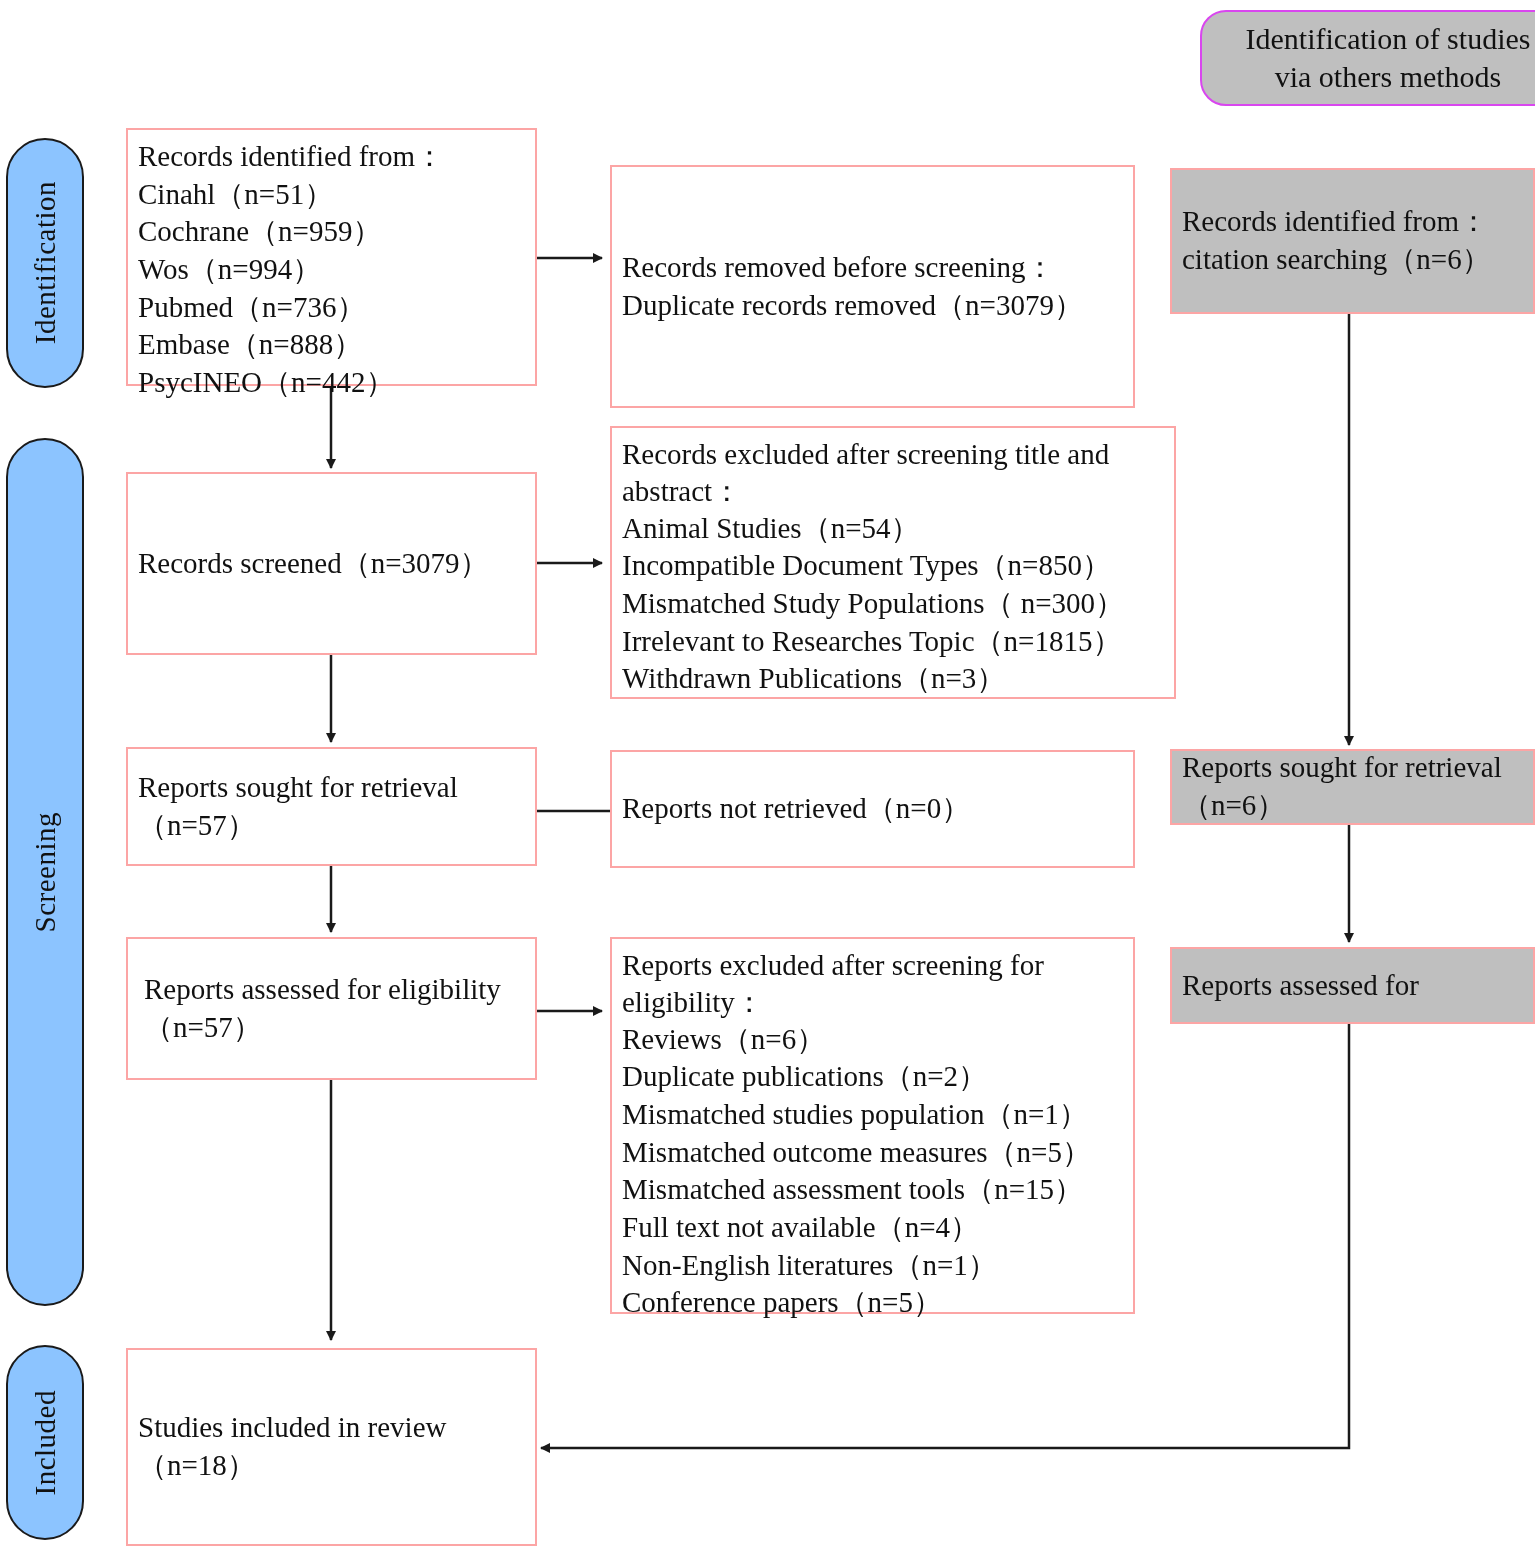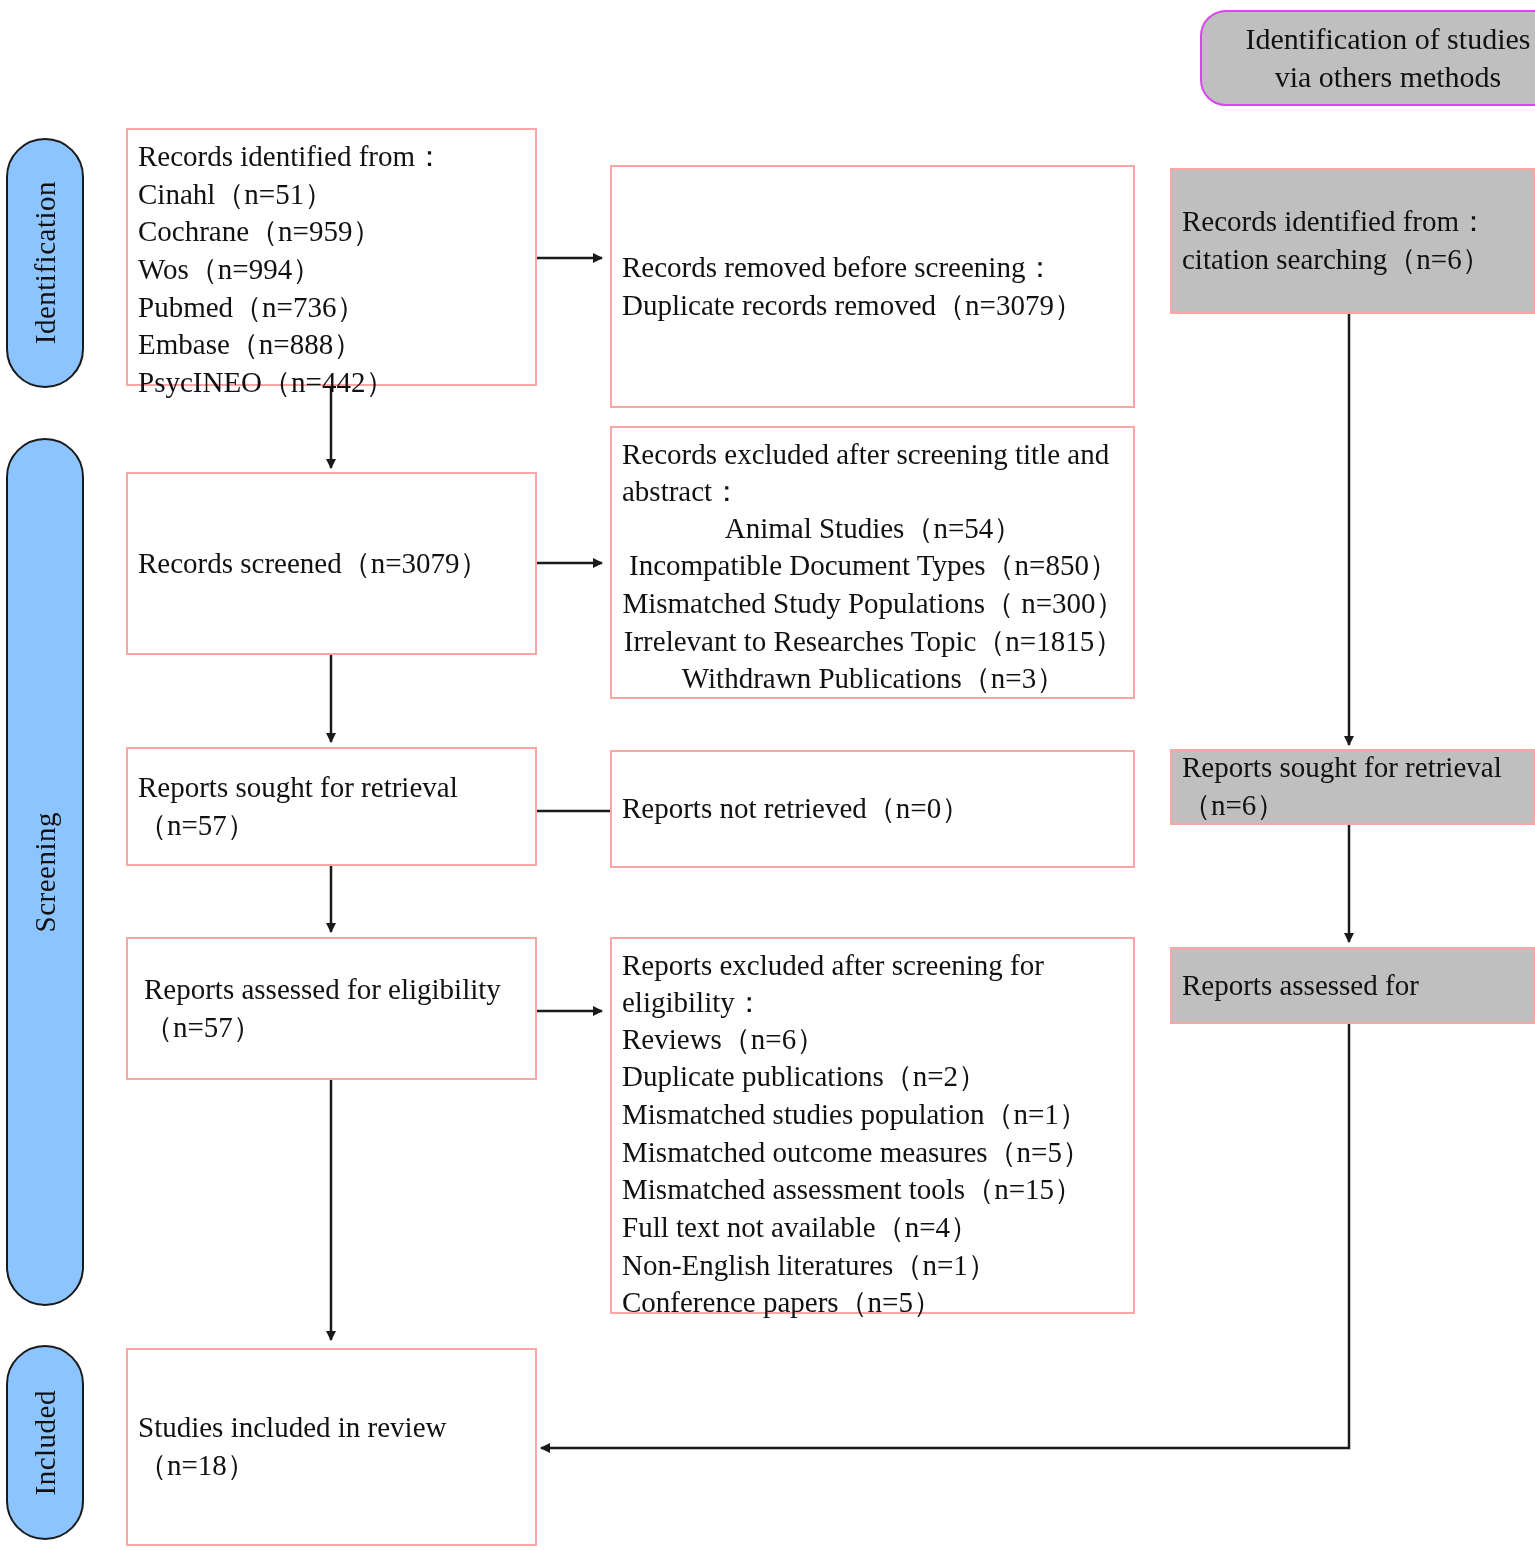--- a/index.html
+++ b/index.html
@@ -162,21 +162,21 @@
   <div class="box" style="left:126px; top:1348px; width:411px; height:198px;">
     <div class="line">Studies included in review</div>
     <div class="line">（n=18）</div>
   </div>
 
   <div class="box" style="left:610px; top:137px; width:525px; height:243px;margin-top:28px;">
     <div class="line">Records removed before screening：</div>
     <div class="line">Duplicate records removed（n=3079）</div>
   </div>
 
-  <div class="box top-align" style="left:610px; top:426px; width:525px; height:273px;align-items:center;">
+  <div class="box top-align" style="left:610px; top:426px; width:566px; height:273px;">
     <div class="line wrapped" style="line-height:1.27;">Records excluded after screening title and abstract：</div>
     <div class="line">Animal Studies（n=54）</div>
     <div class="line">Incompatible Document Types（n=850）</div>
     <div class="line">Mismatched Study Populations（ n=300）</div>
     <div class="line">Irrelevant to Researches Topic（n=1815）</div>
     <div class="line">Withdrawn Publications（n=3）</div>
   </div>
 
   <div class="box" style="left:610px; top:750px; width:525px; height:118px;">
     <div class="line">Reports not retrieved（n=0）</div>

